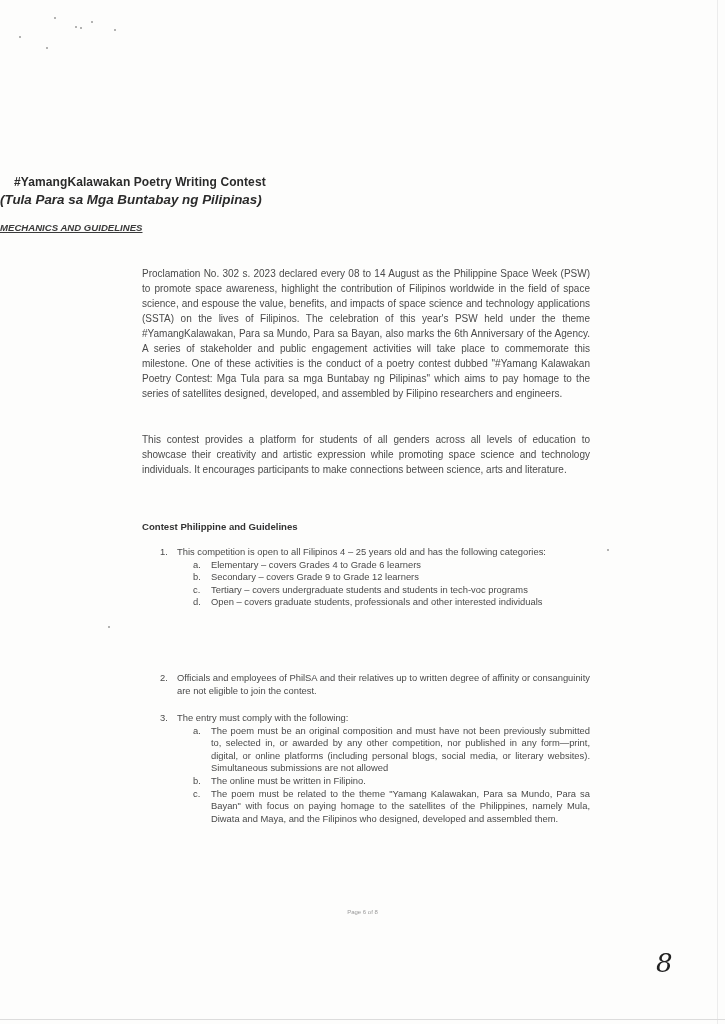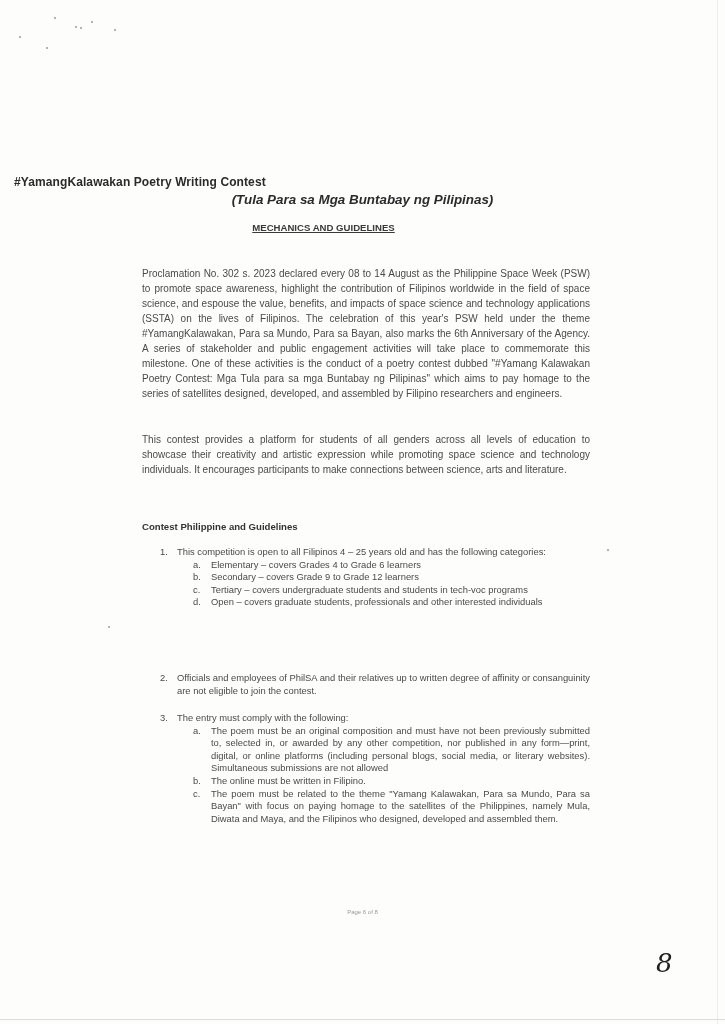--- a/index.html
+++ b/index.html
@@ -5,24 +5,24 @@
   html, body { margin: 0; padding: 0; }
   body {
     width: 725px; height: 1024px; background: #fdfdfc; position: relative; overflow: hidden;
     font-family: "Liberation Sans", sans-serif; color: #3a3a3a;
   }
   .speck { position: absolute; width: 2px; height: 2px; background: #9a9a9a; border-radius: 50%; }
   .edge-right { position: absolute; left: 717px; top: 0; width: 1px; height: 1024px; background: #ececec; }
   .edge-bottom { position: absolute; left: 0; top: 1019px; width: 725px; height: 1px; background: #dcdcdc; }
   .title { position: absolute; left: 14px; width: 725px; text-align: left; top: 175px;
     font-weight: bold; font-size: 12px; color: #2b2b2b; letter-spacing: 0.1px; }
-  .subtitle { position: absolute; left: 0; width: 725px; text-align: center; top: 192px;
+  .subtitle { position: absolute; left: 0; width: 725px; top: 192px;
     font-weight: bold; font-style: italic; font-size: 13.4px; color: #2b2b2b; }
-  .mech-title { position: absolute; left: 0; width: 647px; text-align: center; top: 222px;
-    font-weight: bold; font-size: 9.6px; color: #3a3a3a; text-decoration: underline; }
+  .mech-title { position: absolute; left: 0; width: 647px; text-align: left; top: 222px;
+    font-weight: bold; font-size: 9.6px; color: #3a3a3a; text-decoration: underline; font-style: italic; }
   .para { position: absolute; left: 142px; width: 448px; font-size: 10px; line-height: 15px;
     text-align: justify; color: #4a4a4a; margin: 0; }
   .p1 { top: 266px; }
   .p2 { top: 432px; }
   .section-head { position: absolute; left: 142px; top: 521px; font-weight: bold; font-size: 9.6px; color: #333; }
   .list { position: absolute; left: 160px; width: 430px; font-size: 9.4px; line-height: 12.6px; color: #4a4a4a; }
   .item { position: relative; padding-left: 17px; text-align: justify; }
   .item .num { position: absolute; left: 0; top: 0; }
   .sub { position: relative; padding-left: 51px; text-align: justify; }
   .sub .ltr { position: absolute; left: 33px; top: 0; }

